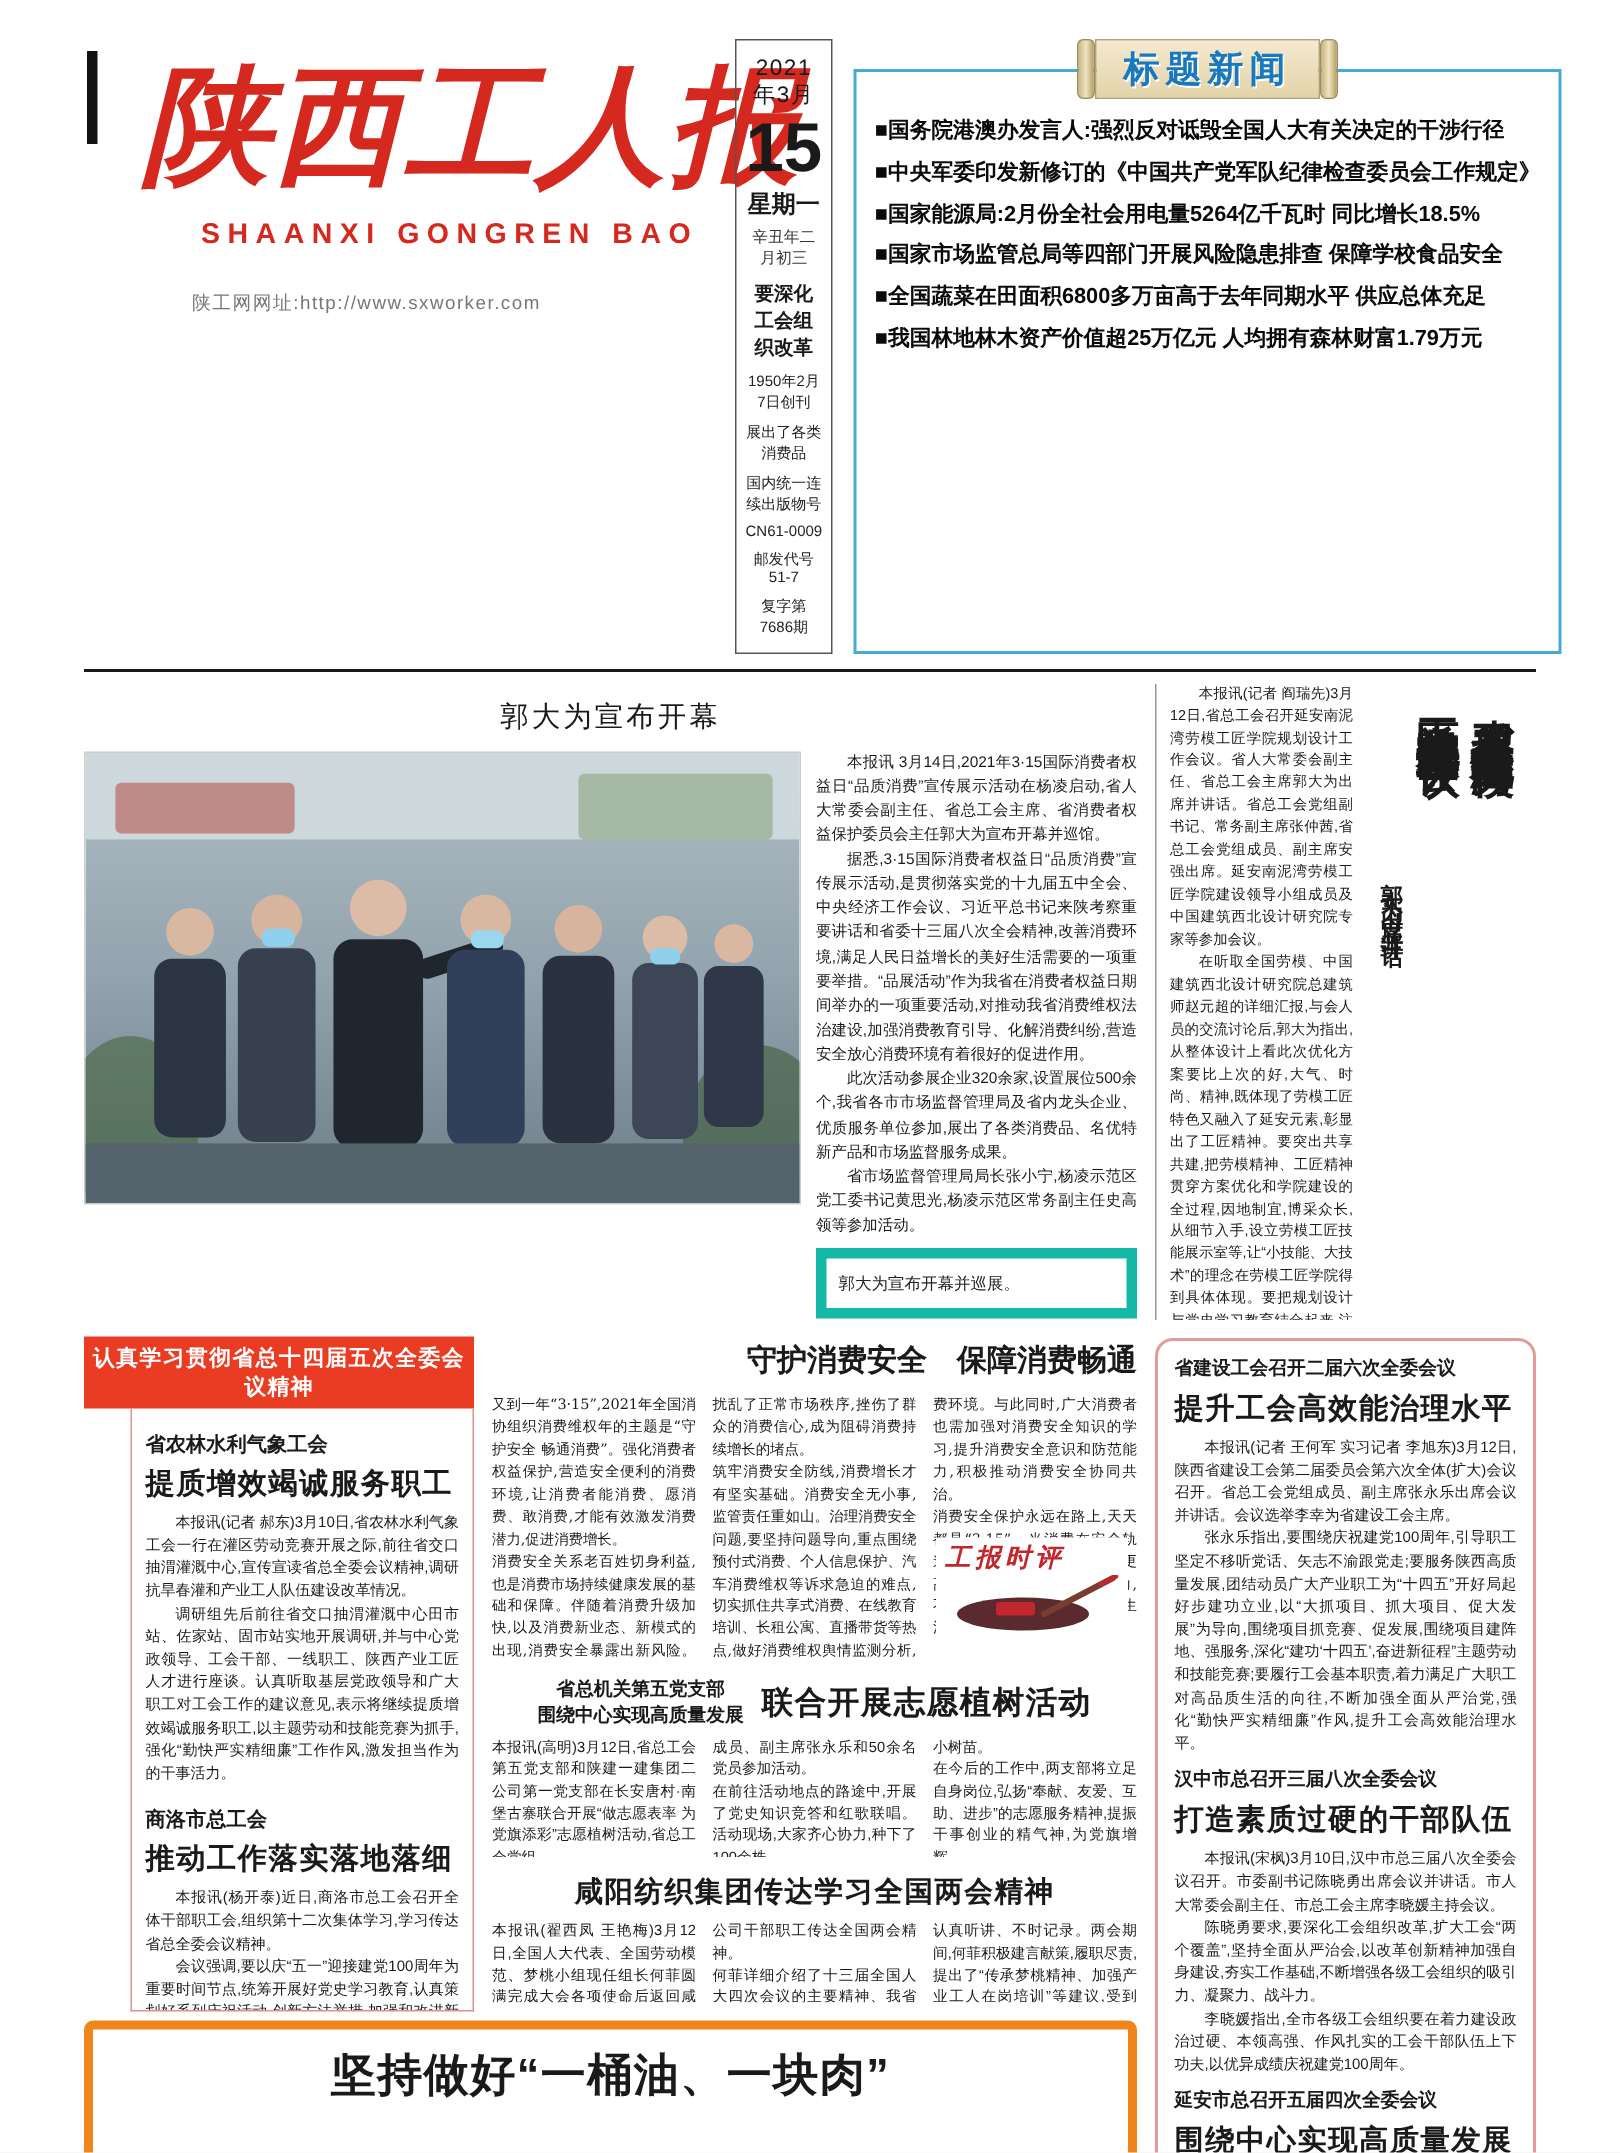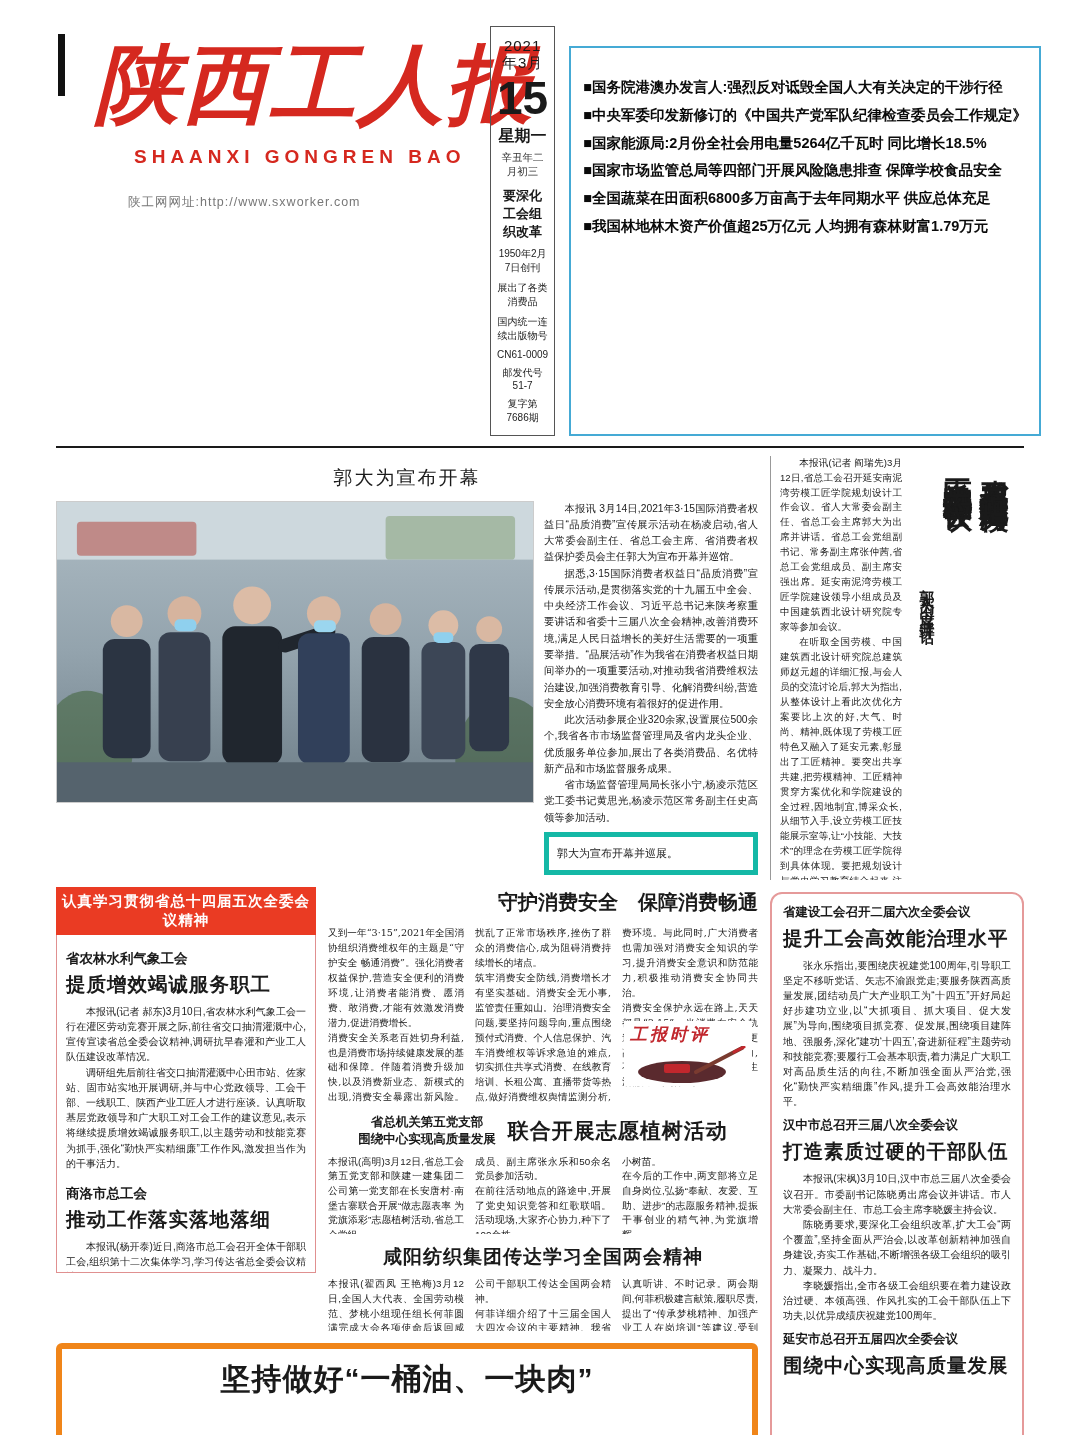--- a/index.html
+++ b/index.html
@@ -34,33 +34,33 @@
   .main-left { width:702px; }
   .right-rail { flex:1; }
 
   .lead-headline { font-size:30px; font-weight:900; text-align:center; letter-spacing:0.5px; line-height:1.2; }
   .lead-subhead { font-size:19px; text-align:center; margin:9px 0 10px 0; letter-spacing:2px; }
   .lead-row { display:flex; gap:10px; }
   .lead-photo { width:478px; height:302px; flex:none; border:1px solid #ccc; }
   .lead-right { flex:1; display:flex; flex-direction:column; }
   .lead-text { flex:1; overflow:hidden; font-size:10.3px; line-height:1.58; text-align:justify; }
   .lead-text p, .body-text p { text-indent:2em; }
-  .caption-box { border:5px solid #14b8a6; padding:9px 8px; margin-top:6px; font-family:"DejaVu Serif","Liberation Serif",serif; font-size:11px; color:#222; }
+  .caption-box { border:7px solid #14b8a6; padding:9px 8px; margin-top:6px; font-family:"DejaVu Serif","Liberation Serif",serif; font-size:11px; color:#222; }
 
   .right-story { display:flex; gap:4px; height:424px; border-left:1px solid #999; padding-left:9px; overflow:hidden; }
   .rs-body { width:122px; font-size:9.6px; line-height:1.56; text-align:justify; overflow:hidden; }
   .rs-body p { text-indent:2em; }
   .rs-sub { writing-mode:vertical-rl; font-size:15px; font-weight:600; letter-spacing:6px; margin-top:120px; width:30px; }
   .rs-head { writing-mode:vertical-rl; font-weight:900; font-size:29px; line-height:1.25; letter-spacing:2px; }
 
   
   .band { display:flex; gap:12px; margin-top:12px; height:444px; }
   .band-left { width:260px; flex:none; }
   .red-banner { background:#ea3b23; color:#fff; font-weight:900; font-size:14.5px; text-align:center; padding:5px 0; letter-spacing:1px; }
-  .left-box { border:1px solid #e09090; border-top:none; padding:8px 9px; height:338px; overflow:hidden; }
+  .left-box { border:1px solid #e09090; border-top:none; padding:8px 9px; height:402px; overflow:hidden;margin-left:31px; }
   .org { font-size:13.5px; font-weight:bold; margin:7px 0 3px 0; }
   .art-title { font-size:19.5px; font-weight:900; margin:0 0 6px 0; letter-spacing:1px; }
   .body-text { font-size:10px; line-height:1.52; text-align:justify; }
   .band-mid { flex:1; display:flex; flex-direction:column; overflow:hidden; }
   .ed-title { font-size:20px; font-weight:900; text-align:right; margin:2px 0 10px 0; }
   .ed-zone { position:relative; }
   .ed-cols { display:flex; gap:11px; height:178px; overflow:hidden; font-family:"DejaVu Serif","Liberation Serif",serif; font-size:9.6px; }
   .ed-col { flex:1; line-height:1.56; text-align:justify; white-space:pre-line; }
   .stamp { position:absolute; right:6px; bottom:18px; width:128px; background:#fff; padding:2px 0 0 6px; }
   .stamp-text { color:#c1272d; font-family:"DejaVu Serif","Liberation Serif",serif; font-style:italic; font-weight:900; font-size:17px; letter-spacing:3px; }
@@ -106,20 +106,25 @@
       <div class="db-org">要深化工会组织改革</div>
       <div class="db-small">1950年2月7日创刊</div>
       <div class="db-small">展出了各类消费品</div>
       <div class="db-small">国内统一连续出版物号</div>
       <div class="db-small">CN61-0009</div>
       <div class="db-small">邮发代号51-7</div>
       <div class="db-small">复字第7686期</div>
     </div>
 
     <div class="newsbox">
+      <div class="scroll-banner">
+        <div class="scroll-end"></div>
+        <div class="scroll-mid">标题新闻</div>
+        <div class="scroll-end"></div>
+      </div>
       <div class="news-item">■国务院港澳办发言人:强烈反对诋毁全国人大有关决定的干涉行径</div>
       <div class="news-item">■中央军委印发新修订的《中国共产党军队纪律检查委员会工作规定》</div>
       <div class="news-item">■国家能源局:2月份全社会用电量5264亿千瓦时 同比增长18.5%</div>
       <div class="news-item">■国家市场监管总局等四部门开展风险隐患排查 保障学校食品安全</div>
       <div class="news-item">■全国蔬菜在田面积6800多万亩高于去年同期水平 供应总体充足</div>
       <div class="news-item">■我国林地林木资产价值超25万亿元 人均拥有森林财富1.79万元</div>
     </div>
   </div>
 
   <div class="top-rule"></div>
@@ -264,20 +269,21 @@
         <div class="rs-head">
           <div>省总工会召开延安南泥湾劳模</div>
           <div>工匠学院规划设计工作会议</div>
         </div>
       </div>
 
       <div class="right-box">
         <div class="rb-kicker" style="margin-top:0;">省建设工会召开二届六次全委会议</div>
         <div class="rb-title">提升工会高效能治理水平</div>
         <div class="rb-body">
+          <p>本报讯(记者 王何军 实习记者 李旭东)3月12日,陕西省建设工会第二届委员会第六次全体(扩大)会议召开。省总工会党组成员、副主席张永乐出席会议并讲话。会议选举李幸为省建设工会主席。</p>
           <p>张永乐指出,要围绕庆祝建党100周年,引导职工坚定不移听党话、矢志不渝跟党走;要服务陕西高质量发展,团结动员广大产业职工为“十四五”开好局起好步建功立业,以“大抓项目、抓大项目、促大发展”为导向,围绕项目抓竞赛、促发展,围绕项目建阵地、强服务,深化“建功‘十四五’,奋进新征程”主题劳动和技能竞赛;要履行工会基本职责,着力满足广大职工对高品质生活的向往,不断加强全面从严治党,强化“勤快严实精细廉”作风,提升工会高效能治理水平。</p>
         </div>
         <div class="rb-kicker">汉中市总召开三届八次全委会议</div>
         <div class="rb-title">打造素质过硬的干部队伍</div>
         <div class="rb-body">
           <p>本报讯(宋枫)3月10日,汉中市总三届八次全委会议召开。市委副书记陈晓勇出席会议并讲话。市人大常委会副主任、市总工会主席李晓媛主持会议。</p>
           <p>陈晓勇要求,要深化工会组织改革,扩大工会“两个覆盖”,坚持全面从严治会,以改革创新精神加强自身建设,夯实工作基础,不断增强各级工会组织的吸引力、凝聚力、战斗力。</p>
           <p>李晓媛指出,全市各级工会组织要在着力建设政治过硬、本领高强、作风扎实的工会干部队伍上下功夫,以优异成绩庆祝建党100周年。</p>
         </div>
         <div class="rb-kicker">延安市总召开五届四次全委会议</div>

